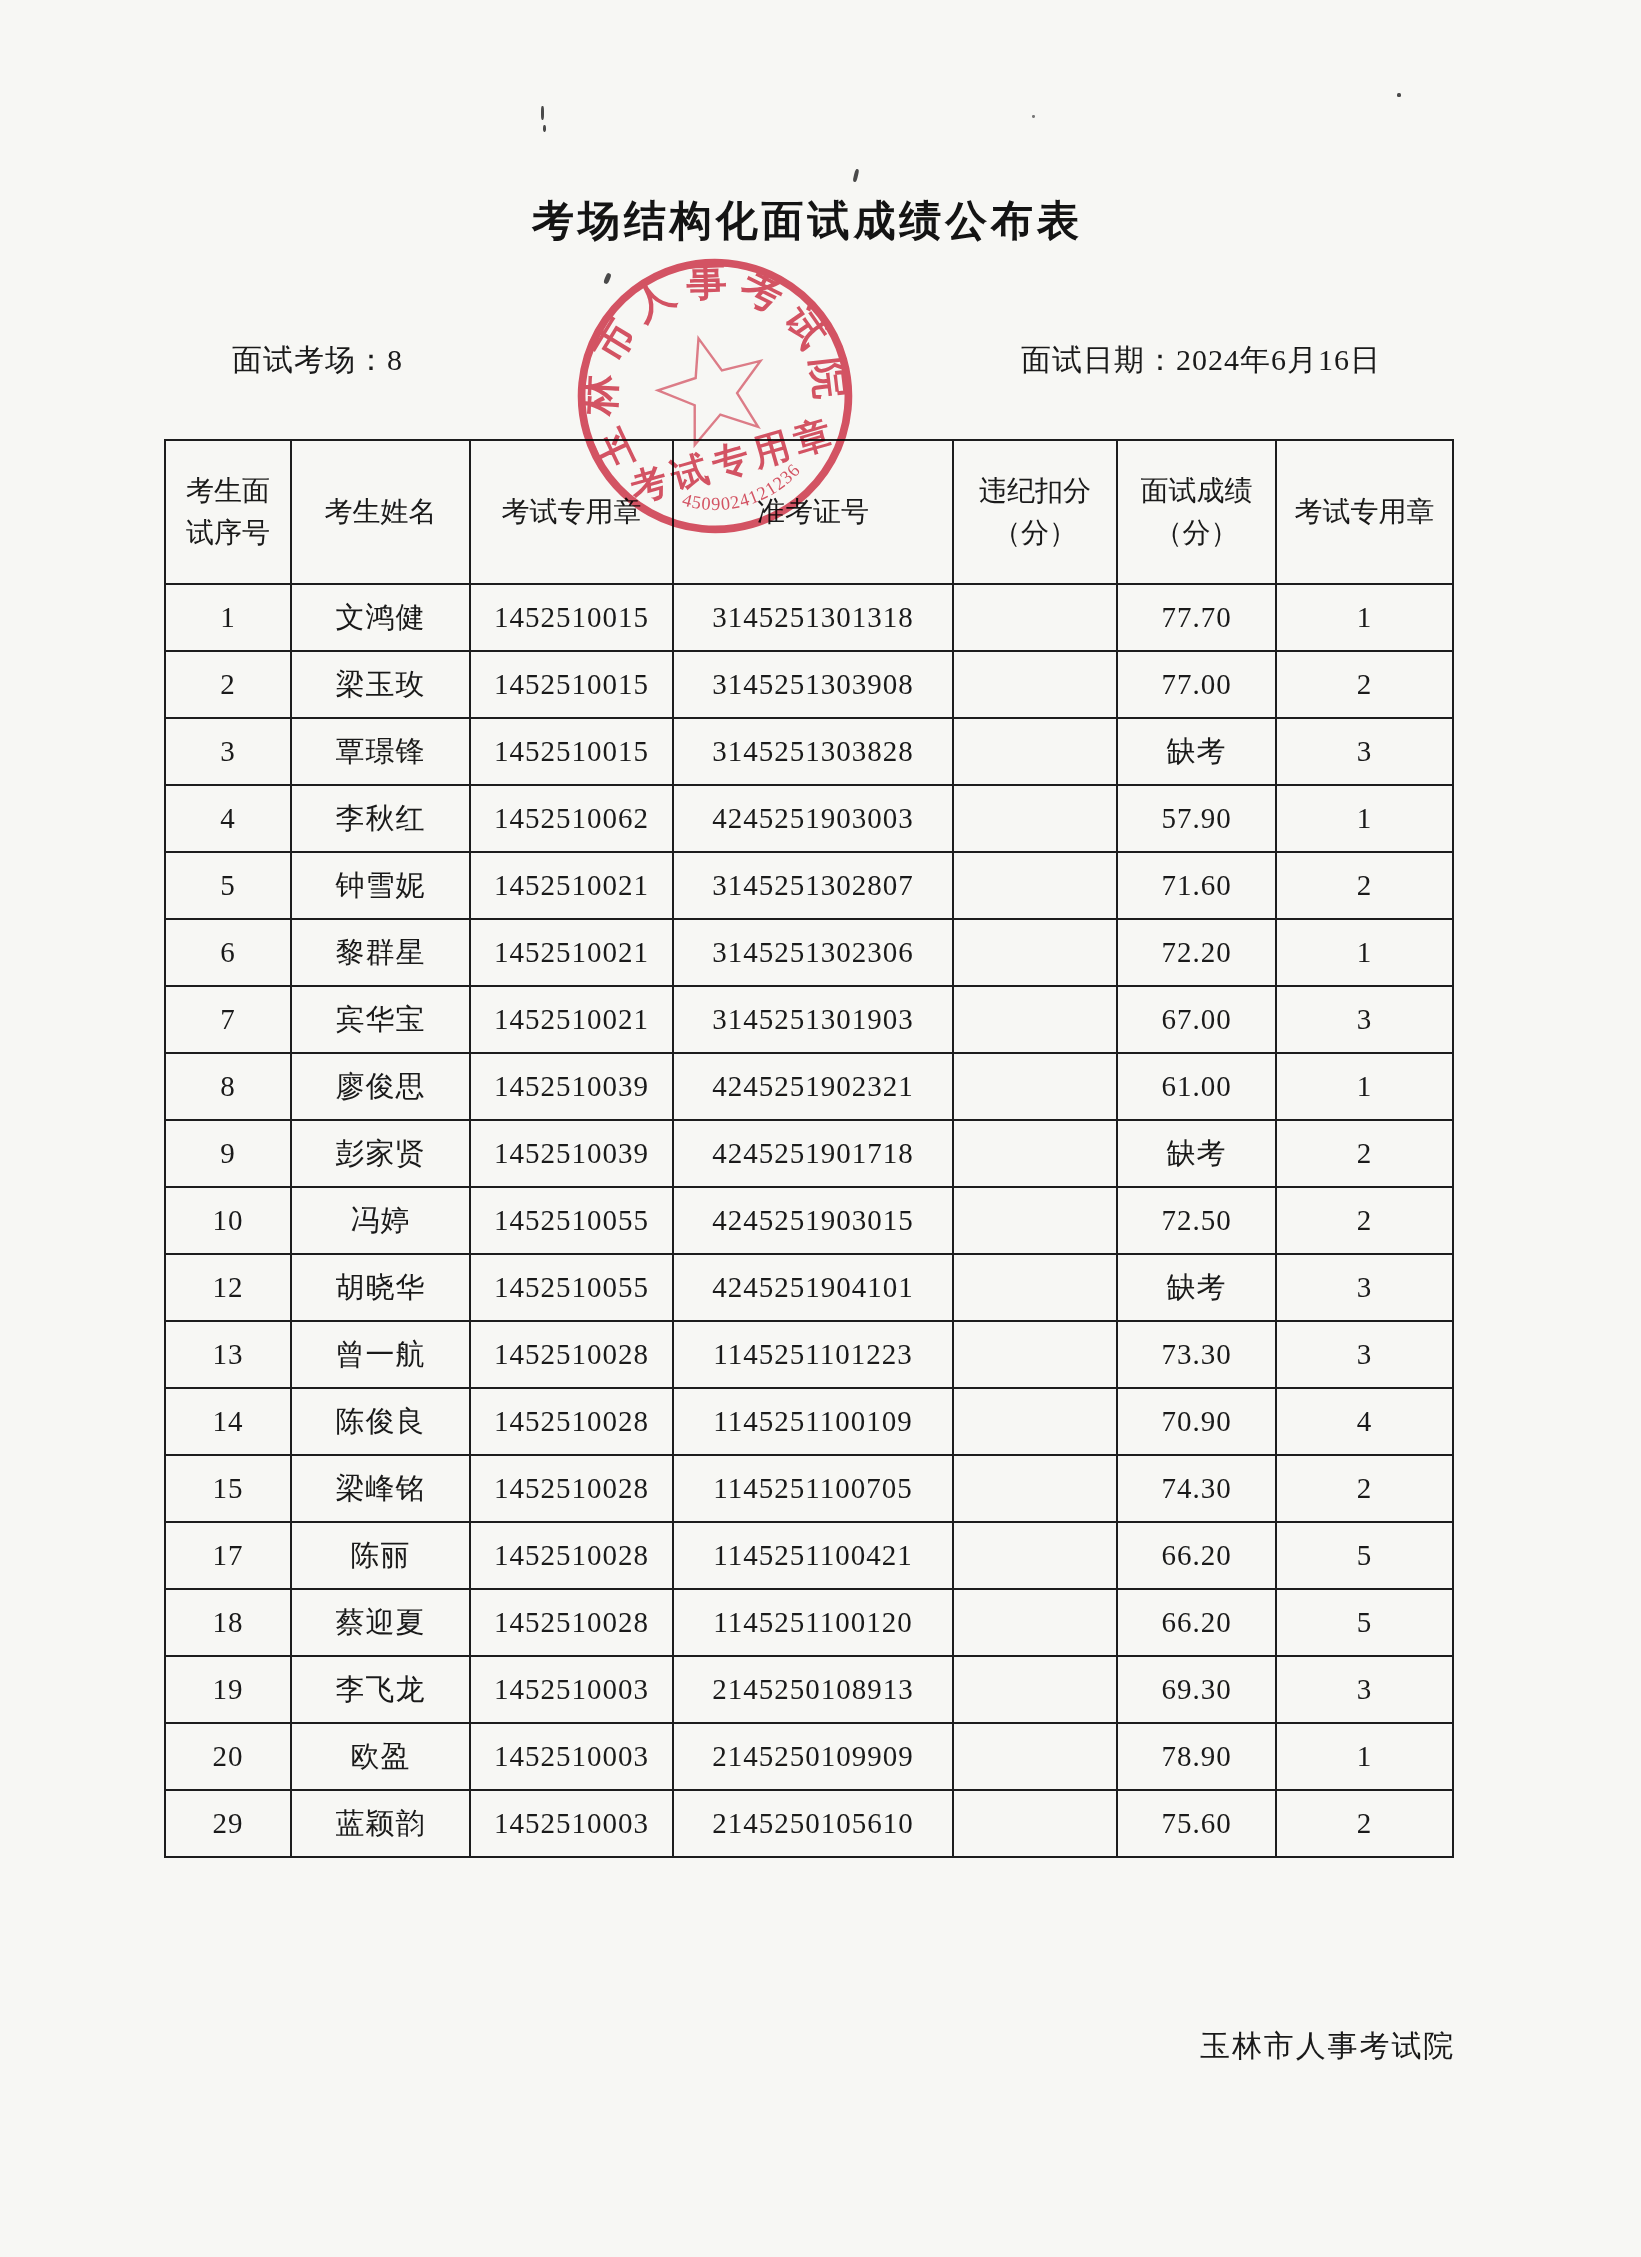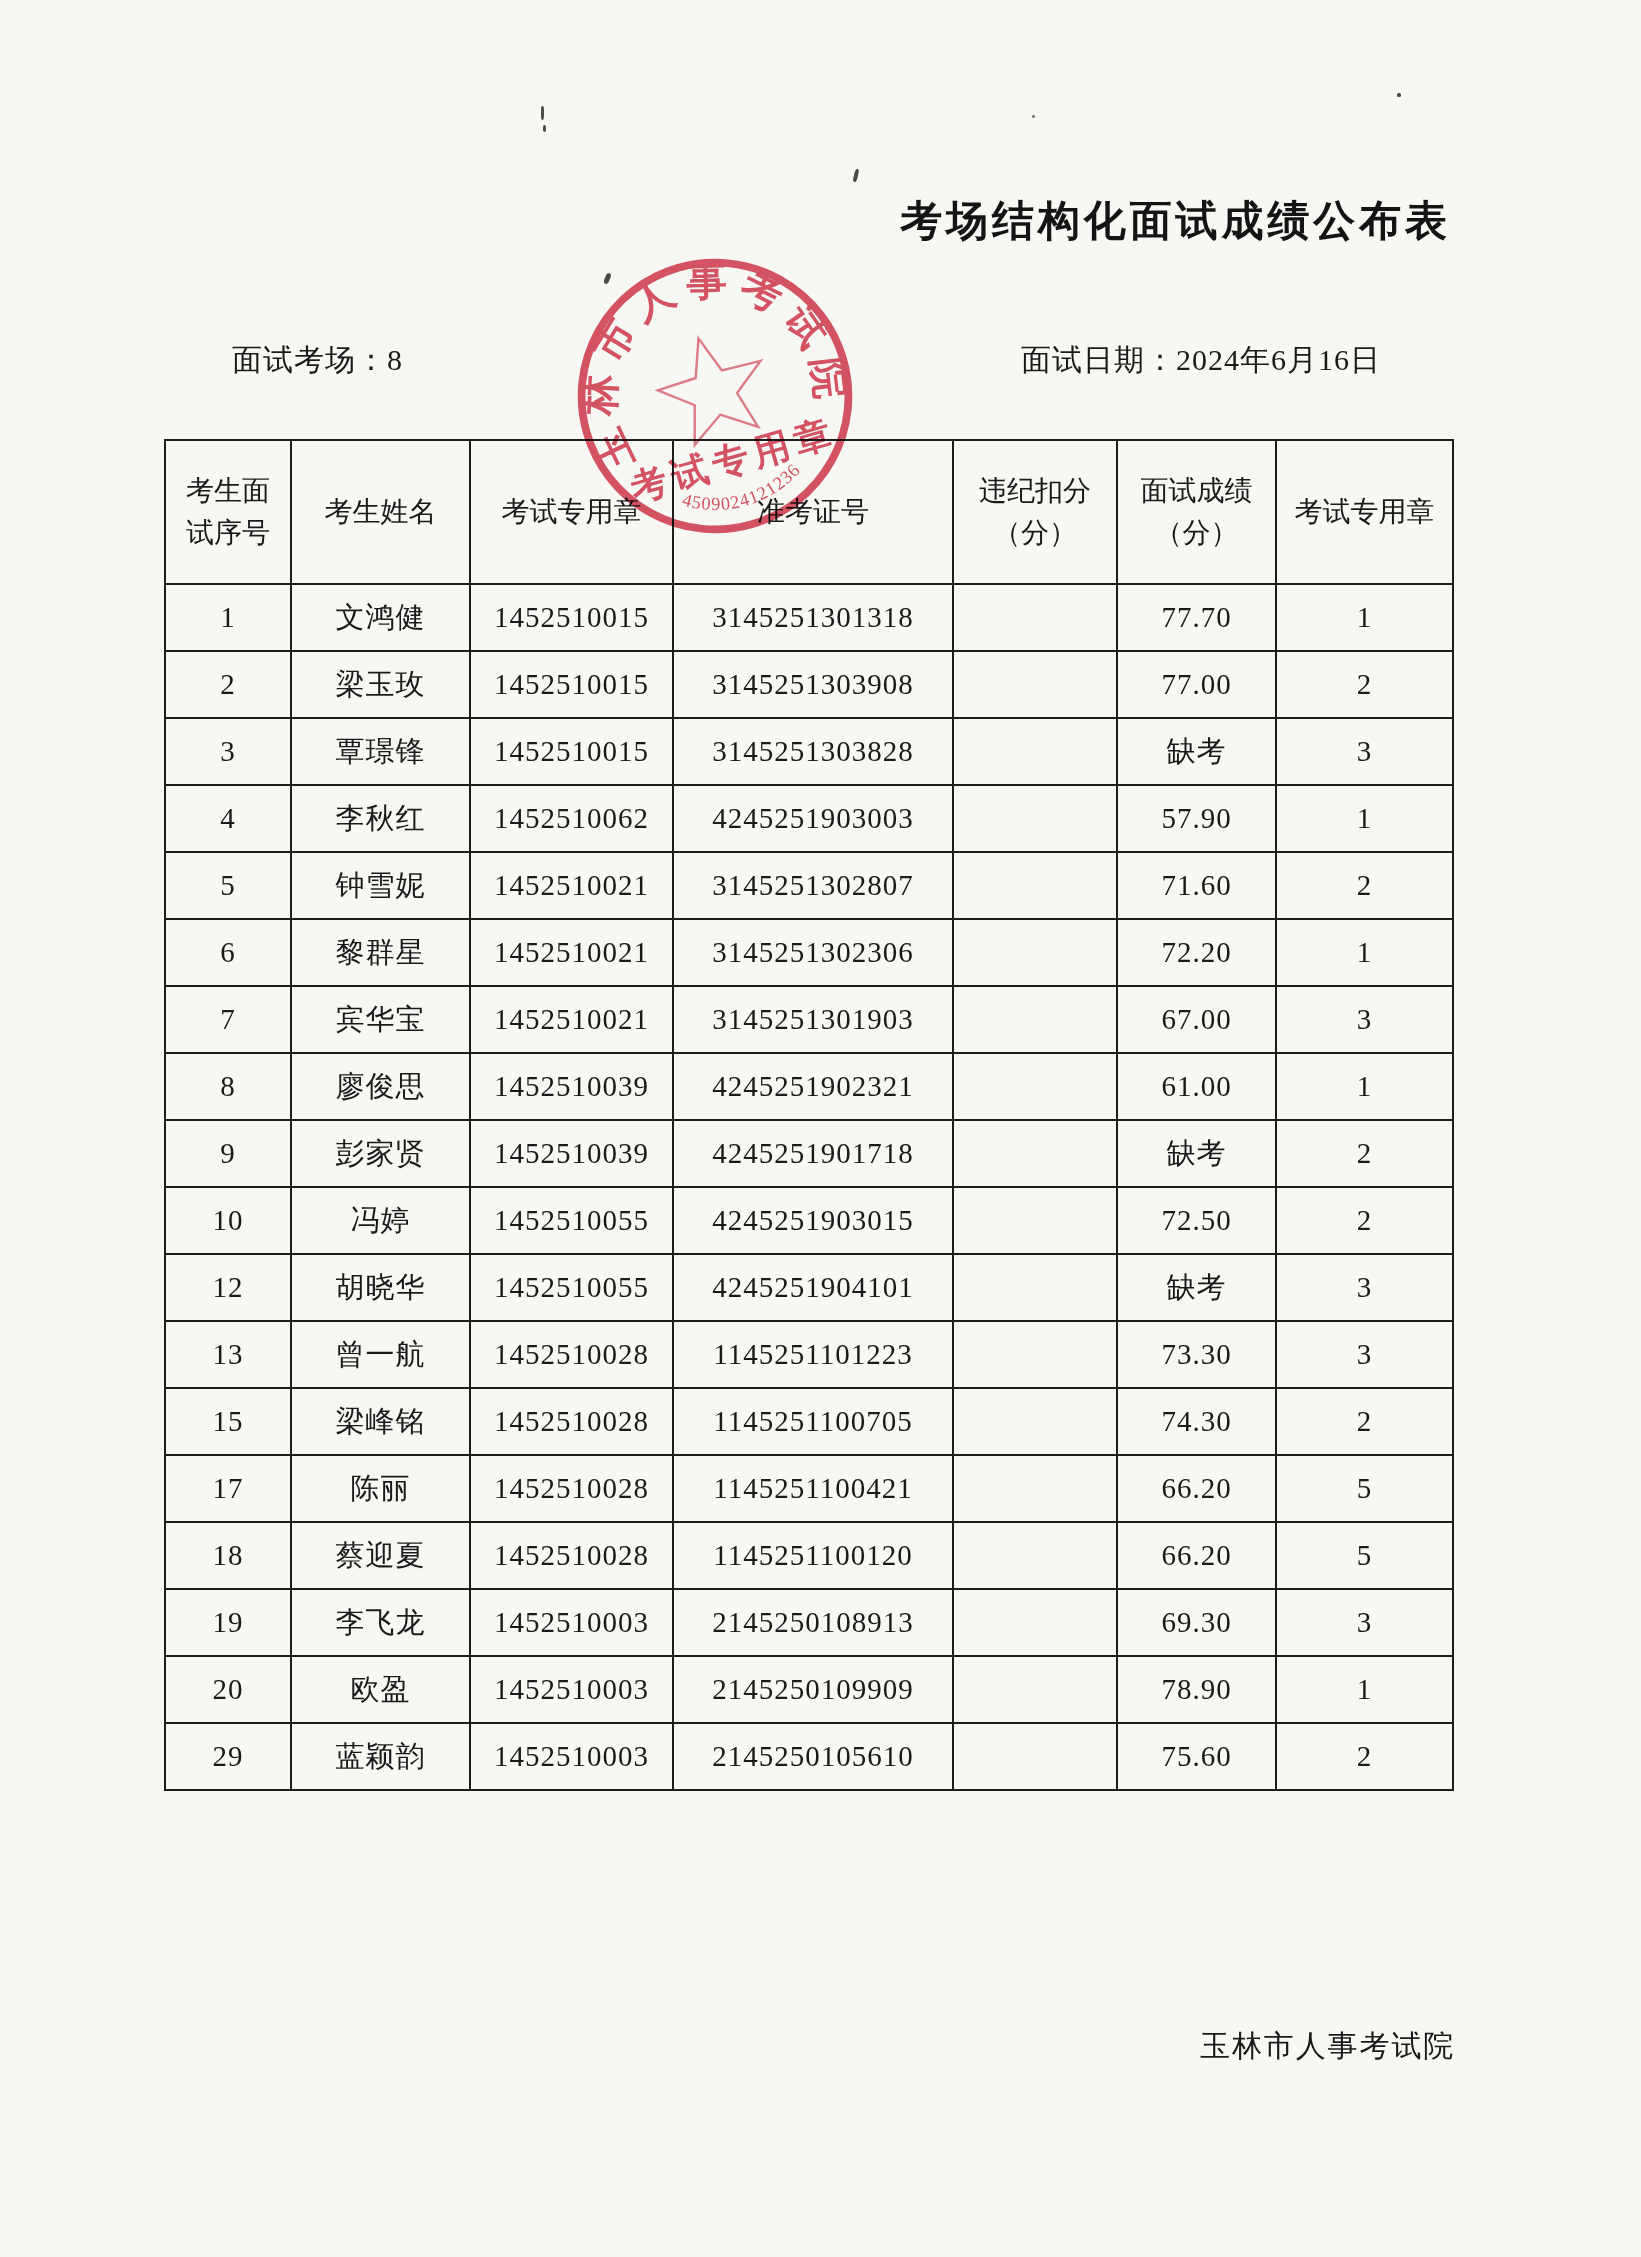--- a/index.html
+++ b/index.html
@@ -3,21 +3,21 @@
 <meta charset="utf-8">
 <style>
   html,body{margin:0;padding:0;background:#e9e9e7;}
   .page{
     position:relative;width:1641px;height:2257px;margin:0 auto;
     background:#f7f7f4;overflow:hidden;color:#1a1a1a;
     font-family:"Liberation Serif","DejaVu Serif",serif;
   }
   .title{
     position:absolute;left:164px;top:193px;width:1287px;margin:0;
-    text-align:right;font-family:"Liberation Sans","DejaVu Sans",sans-serif;
+    text-align:center;font-family:"Liberation Sans","DejaVu Sans",sans-serif;
     font-weight:700;font-size:42px;letter-spacing:3.9px;color:#141414;
   }
   .meta-room{position:absolute;left:232px;top:340px;font-size:30px;letter-spacing:1px;}
   .meta-date{position:absolute;left:1021px;top:340px;font-size:30px;letter-spacing:1px;}
   table.score{
     position:absolute;left:164px;top:439px;width:1287px;
     border-collapse:collapse;table-layout:fixed;
   }
   table.score th,table.score td{
     border:2.9px solid #1d1d1d;text-align:center;vertical-align:middle;
@@ -178,20 +178,29 @@
         <tr>
           <td>13</td>
           <td>曾一航</td>
           <td>1452510028</td>
           <td>1145251101223</td>
           <td></td>
           <td>73.30</td>
           <td>3</td>
         </tr>
         <tr>
+          <td>14</td>
+          <td>陈俊良</td>
+          <td>1452510028</td>
+          <td>1145251100109</td>
+          <td></td>
+          <td>70.90</td>
+          <td>4</td>
+        </tr>
+        <tr>
           <td>15</td>
           <td>梁峰铭</td>
           <td>1452510028</td>
           <td>1145251100705</td>
           <td></td>
           <td>74.30</td>
           <td>2</td>
         </tr>
         <tr>
           <td>17</td>

